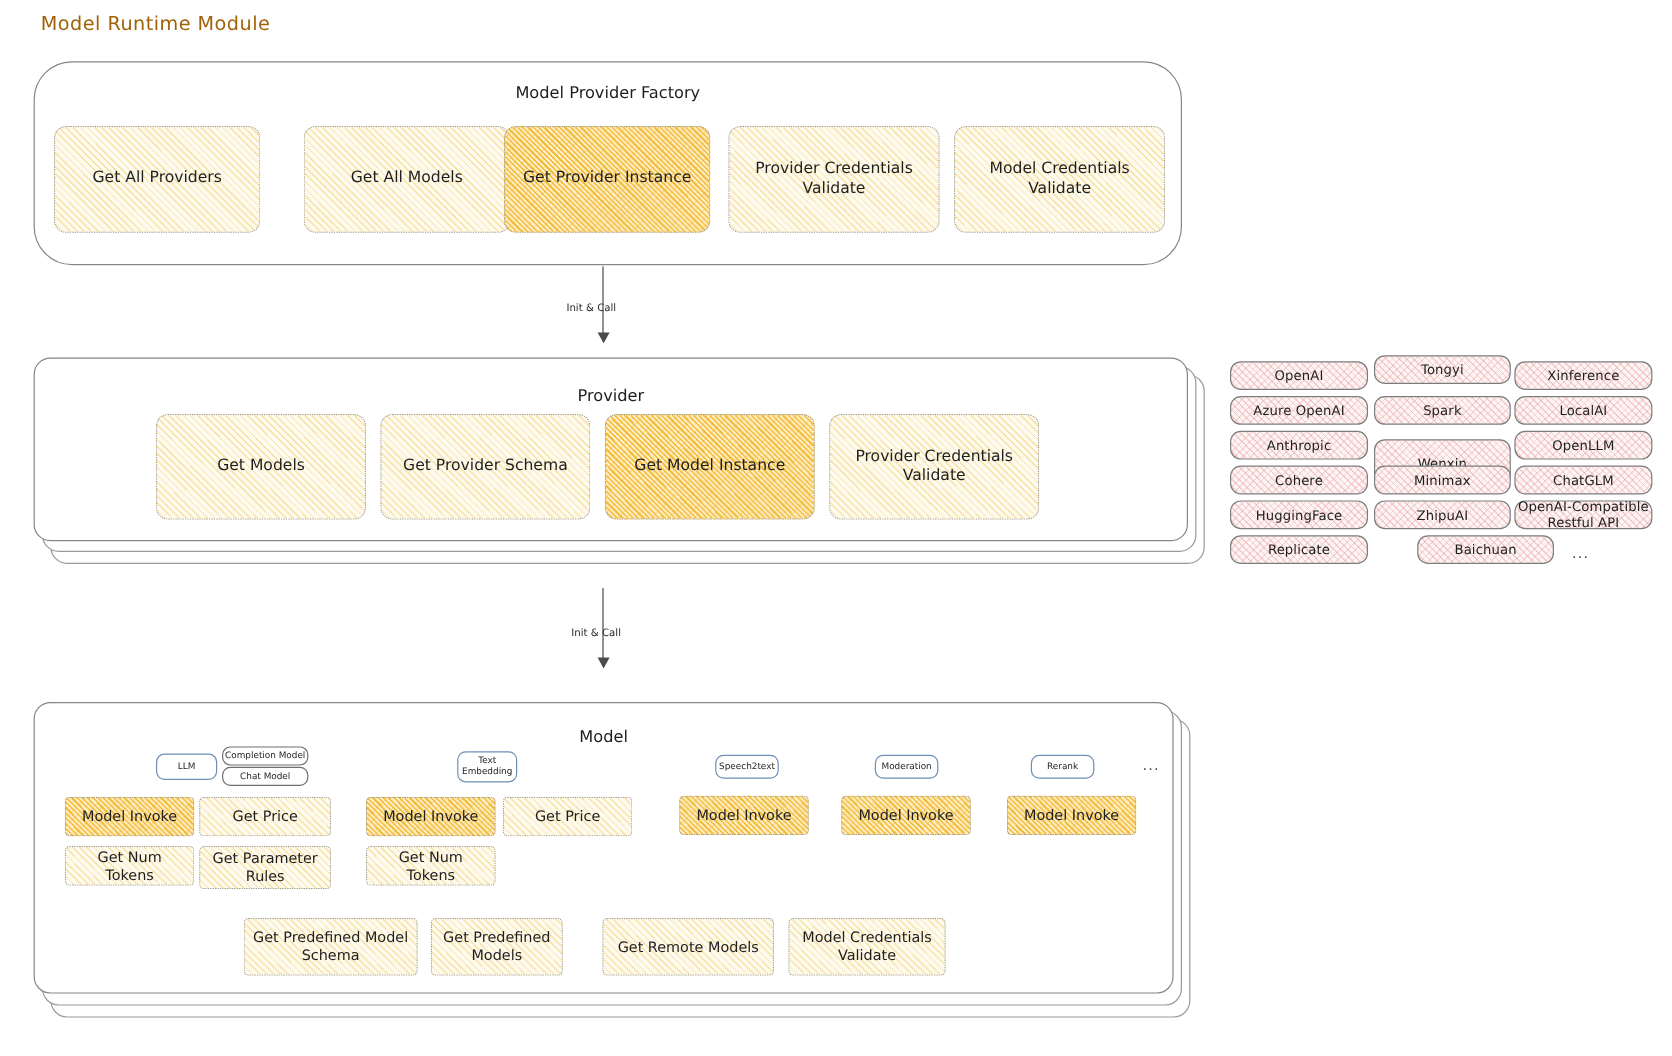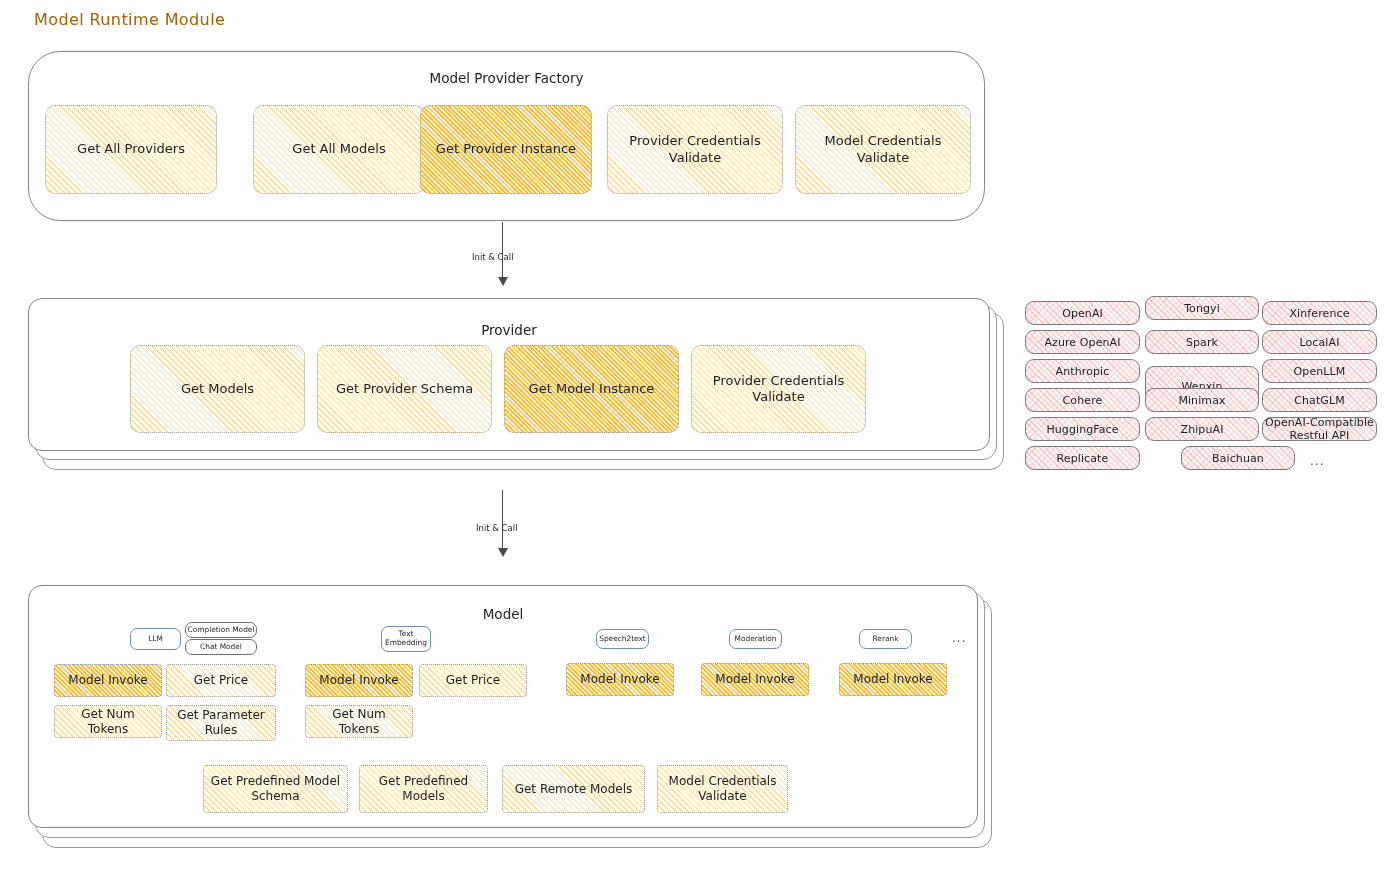--- a/index.html
+++ b/index.html
@@ -158,15 +158,15 @@
 
 <div class="badge blue" style="left:729px;top:629px;width:53px;height:20px;z-index:2;">Moderation</div>
 <div class="node hatch-y-strong small" style="left:701px;top:663px;width:108px;height:33px;z-index:2;">Model Invoke</div>
 
 <div class="badge blue" style="left:859px;top:629px;width:53px;height:20px;z-index:2;">Rerank</div>
 <div class="node hatch-y-strong small" style="left:839px;top:663px;width:108px;height:33px;z-index:2;">Model Invoke</div>
 
 <div class="ellipsis" style="left:952px;top:631px;z-index:2;">...</div>
 
 <div class="node hatch-y small" style="left:203px;top:765px;width:145px;height:48px;z-index:2;">Get Predefined Model Schema</div>
-<div class="node hatch-y small" style="left:359px;top:765px;width:129px;height:48px;z-index:2;">Get Predefined Models</div>
+<div class="node hatch-y small" style="left:359px;top:765px;width:110px;height:48px;z-index:2;">Get Predefined Models</div>
 <div class="node hatch-y small" style="left:502px;top:765px;width:143px;height:48px;z-index:2;">Get Remote Models</div>
 <div class="node hatch-y small" style="left:657px;top:765px;width:131px;height:48px;z-index:2;">Model Credentials Validate</div>
 
 </body></html>

